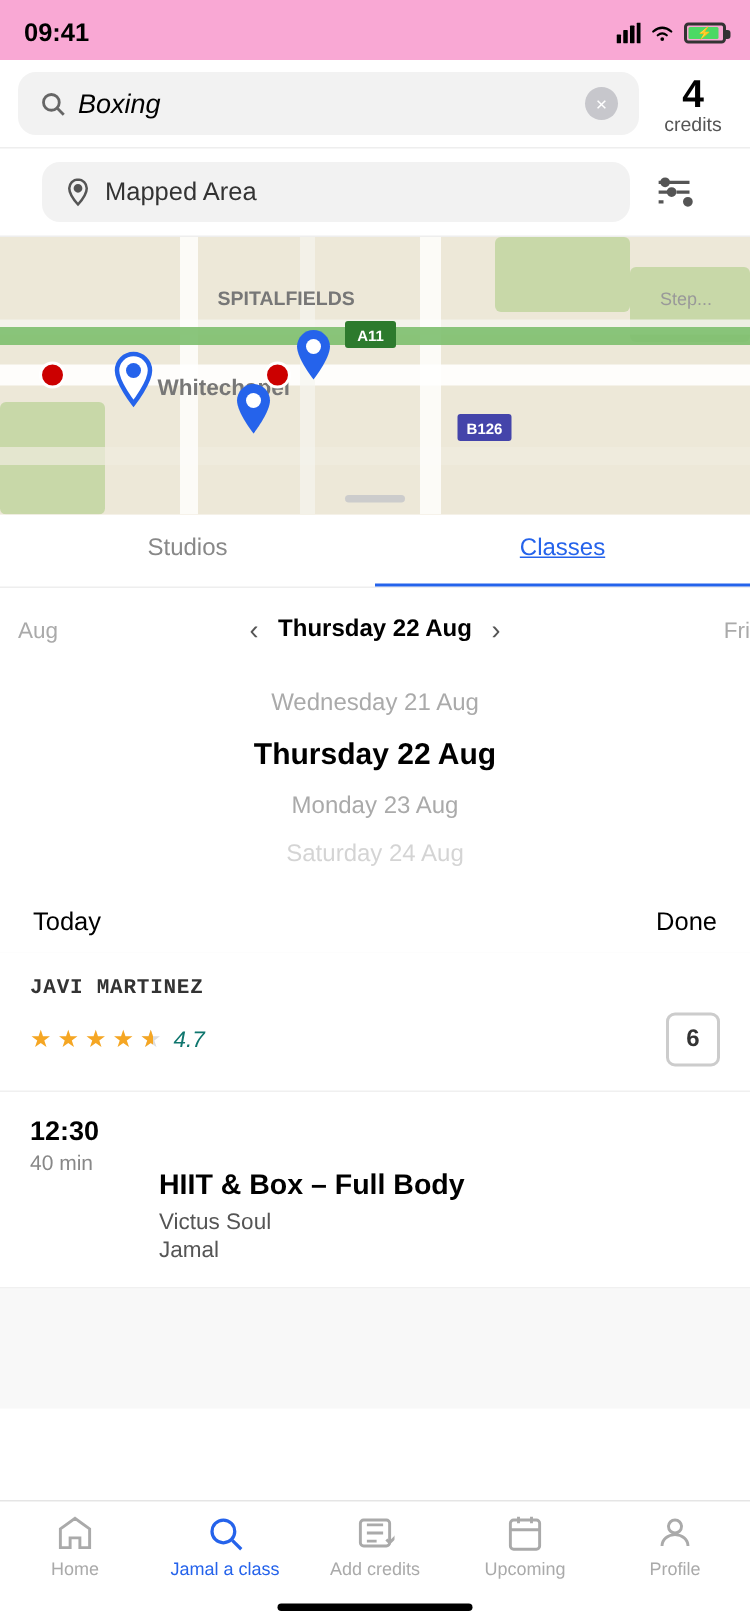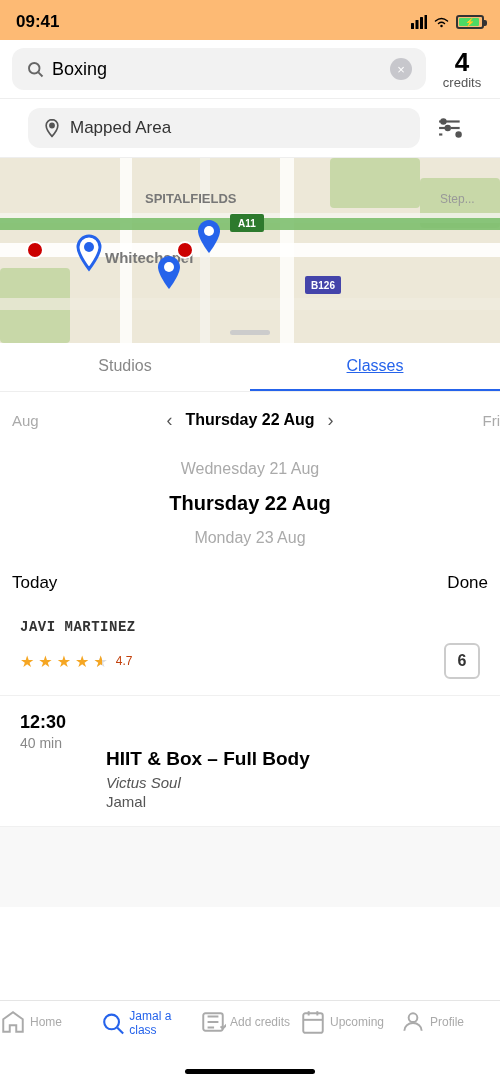--- a/index.html
+++ b/index.html
@@ -12,21 +12,21 @@
       overflow: hidden;
       position: relative;
     }
 
     
     .status-bar {
       display: flex;
       justify-content: space-between;
       align-items: center;
       padding: 8px 16px 4px;
-      background: #fdba74;
+      background: #f9a8d4;
       height: 40px;
     }
     .status-time {
       font-size: 17px;
       font-weight: 600;
       color: #000;
     }
     .status-icons {
       display: flex;
       align-items: center;
@@ -89,20 +89,21 @@
     .search-icon-svg {
       width: 18px;
       height: 18px;
       color: #666;
     }
     .search-text {
       flex: 1;
       font-size: 18px;
       font-weight: 500;
       color: #000;
+      font-style: italic;
     }
     .clear-btn {
       width: 22px;
       height: 22px;
       background: #c7c7cc;
       border-radius: 50%;
       display: flex;
       align-items: center;
       justify-content: center;
       color: #fff;
@@ -238,21 +239,21 @@
       font-size: 20px;
       font-weight: 700;
       color: #000;
     }
 
     
     .today-done-row {
       display: flex;
       justify-content: space-between;
       align-items: center;
-      padding: 10px 12px;
+      padding: 10px 22px;
       background: #fff;
     }
     .today-label {
       font-size: 17px;
       color: #000;
     }
     .done-btn {
       font-size: 17px;
       color: #000;
       font-weight: 500;
@@ -287,23 +288,24 @@
     .stars-row {
       display: flex;
       align-items: center;
       gap: 4px;
     }
     .star {
       color: #f5a623;
       font-size: 16px;
     }
     .rating-val {
-      font-size: 12px;
-      color: #c2410c;
+      font-size: 15px;
+      color: #0f766e;
       margin-left: 4px;
+      font-style: italic;
     }
     .spots-badge {
       margin-left: auto;
       width: 36px;
       height: 36px;
       border: 2px solid #ccc;
       border-radius: 6px;
       display: flex;
       align-items: center;
       justify-content: center;
@@ -334,21 +336,20 @@
       font-size: 19px;
       font-weight: 700;
       color: #000;
       margin-bottom: 4px;
       margin-top: 36px;
     }
     .class-studio {
       font-size: 15px;
       color: #555;
       margin-bottom: 2px;
-      font-style: italic;
     }
     .class-instructor {
       font-size: 15px;
       color: #555;
     }
 
     
     .bottom-nav {
       position: absolute;
       bottom: 0;
@@ -357,21 +358,21 @@
       height: 80px;
       background: #fff;
       border-top: 1px solid #e5e5e5;
       display: flex;
       align-items: flex-start;
       padding-top: 8px;
     }
     .nav-item {
       flex: 1;
       display: flex;
-      flex-direction: row;
+      flex-direction: column;
       align-items: center;
       gap: 4px;
       cursor: pointer;
     }
     .nav-label {
       font-size: 12px;
       color: #aaa;
     }
     .nav-label.active { color: #2563eb; }
 
@@ -526,20 +527,21 @@
   <div class="date-nav-arrow">‹</div>
   <span class="date-nav-text">Thursday 22 Aug</span>
   <div class="date-nav-arrow">›</div>
   <span class="date-nav-side right">Fri</span>
 </div>
 
 <div class="date-scroll">
   <div class="date-scroll-item">Wednesday 21 Aug</div>
   <div class="date-scroll-item active">Thursday 22 Aug</div>
   <div class="date-scroll-item">Monday 23 Aug</div>
+  <div class="date-scroll-item" style="opacity:0.5">Saturday 24 Aug</div>
 </div>
 
 <div class="today-done-row">
   <span class="today-label">Today</span>
   <span class="done-btn">Done</span>
 </div>
 
 <div class="classes-list">
 
   <div class="class-card">

